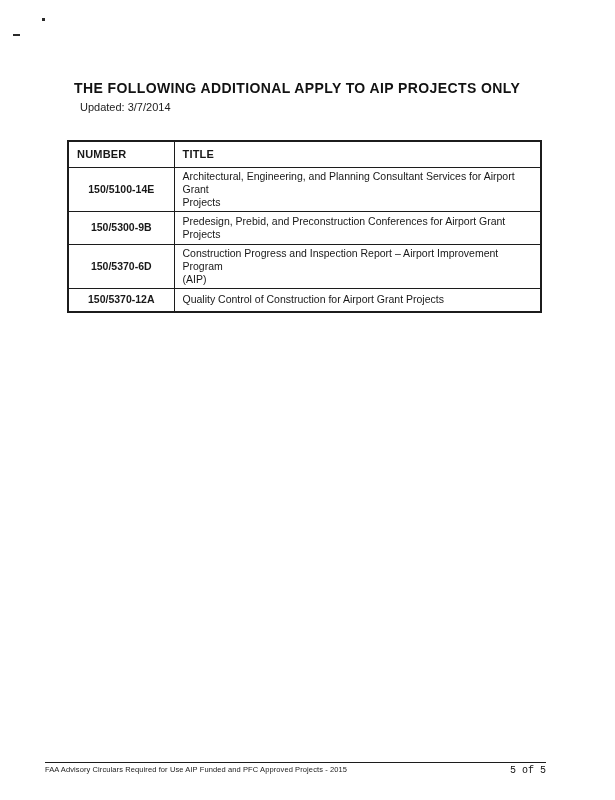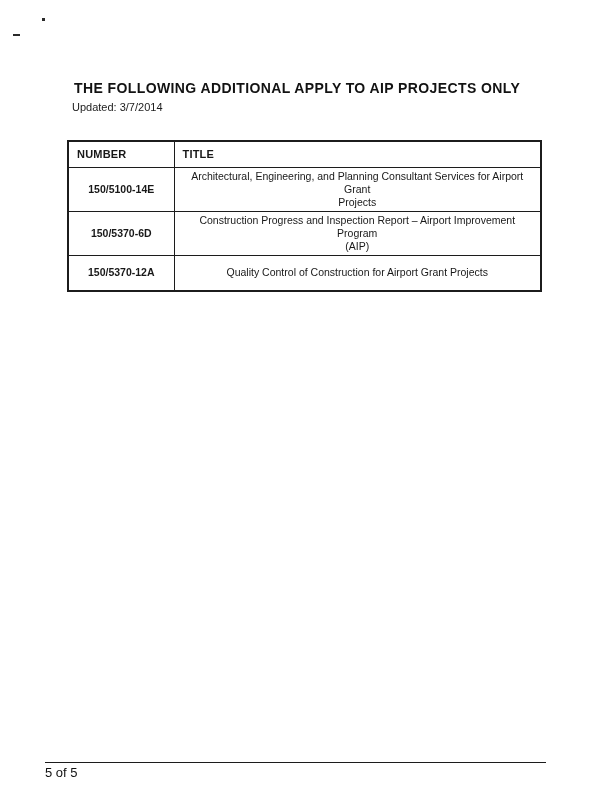--- a/index.html
+++ b/index.html
@@ -33,21 +33,21 @@
     left: 74px;
     top: 80px;
     font-size: 14px;
     font-weight: bold;
     letter-spacing: 0.4px;
     color: #121212;
     white-space: nowrap;
   }
   .doc-updated {
     position: absolute;
-    left: 72px;
+    left: 80px;
     top: 101px;
     font-size: 11px;
     color: #1c1c1c;
   }
   table.ac-table {
     position: absolute;
     left: 67px;
     top: 140px;
     width: 473px;
     border-collapse: collapse;
@@ -72,49 +72,50 @@
     letter-spacing: 0.2px;
   }
   th.number-h { padding-left: 14px; }
   th.title-h  { padding-left: 12px; }
   td.number-cell {
     text-align: center;
     white-space: pre-line;
     font-weight: bold;
   }
   td.title-cell {
-    text-align: center;
+    text-align: left;
     padding-left: 12px;
     padding-right: 6px;
     white-space: pre-line;
   }
   tr.h26 { height: 26px; margin-top: 8px; }
   tr.h32 { height: 32px; }
   tr.h33 { height: 33px; }
-  tr.h34 { height: 36px; }
+  tr.h34 { height: 24px; }
   tr.h35 { height: 35px; }
   .footer {
     position: absolute;
     left: 45px;
     top: 762px;
     width: 501px;
     border-top: 1.5px solid #1c1c1c;
     display: flex;
     justify-content: space-between;
     align-items: flex-start;
     padding-top: 2px;
   }
   .footer-left {
     font-size: 7.5px;
     color: #1c1c1c;
     letter-spacing: 0.1px;
   }
   .footer-right {
-    font-size: 13px;
+    font-size: 10px;
     color: #111;
+    font-family: Liberation Mono, monospace;
   }
 </style>
 </head>
 <body>
 
 <div class="speck-dot"></div>
 <div class="speck-dash"></div>
 
 <div class="doc-title">THE FOLLOWING ADDITIONAL APPLY TO AIP PROJECTS ONLY</div>
 <div class="doc-updated">Updated:  3/7/2014</div>
@@ -127,27 +128,32 @@
   <tbody>
     <tr class="h26">
       <th class="number-h">NUMBER</th>
       <th class="title-h">TITLE</th>
     </tr>
     <tr class="h35">
       <td class="number-cell">150/5100-14E</td>
       <td class="title-cell">Architectural, Engineering, and Planning Consultant Services for Airport Grant
 Projects</td>
     </tr>
+    <tr class="h33">
+      <td class="number-cell">150/5300-9B</td>
+      <td class="title-cell">Predesign, Prebid, and Preconstruction Conferences for Airport Grant Projects</td>
+    </tr>
     <tr class="h34">
       <td class="number-cell">150/5370-6D</td>
       <td class="title-cell">Construction Progress and Inspection Report – Airport Improvement Program
 (AIP)</td>
     </tr>
     <tr class="h34">
       <td class="number-cell">150/5370-12A</td>
       <td class="title-cell">Quality Control of Construction for Airport Grant Projects</td>
     </tr>
   </tbody>
 </table>
 
 <div class="footer">
+  <span class="footer-left">FAA Advisory Circulars Required for Use AIP Funded and PFC Approved Projects - 2015</span>
   <span class="footer-right">5 of 5</span>
 </div>
 
 </body></html>

